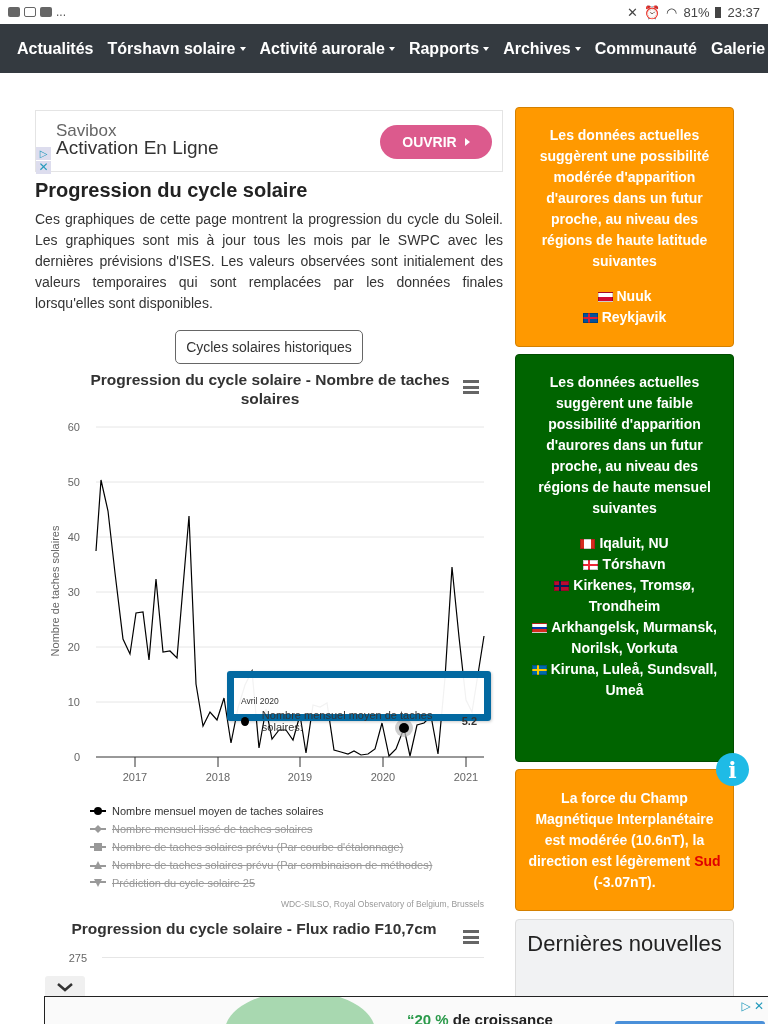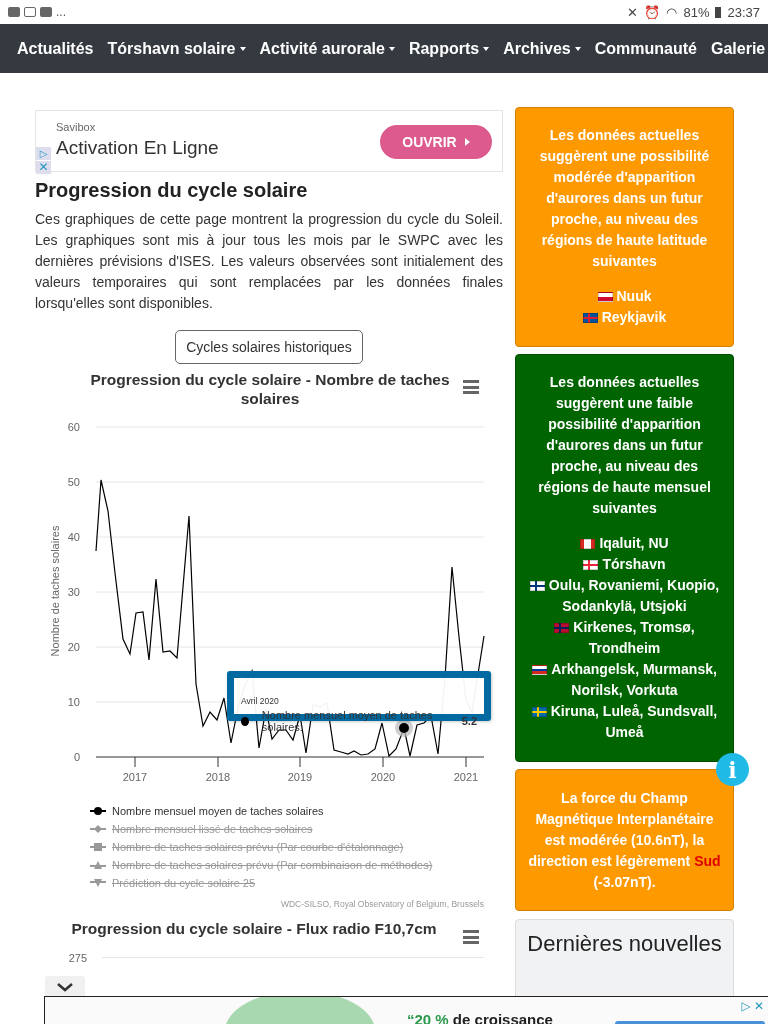--- a/index.html
+++ b/index.html
@@ -7,21 +7,21 @@
 .statusbar{height:24px;display:flex;align-items:center;justify-content:space-between;padding:0 8px;font-size:12px;color:#555}
 .sb-left{display:flex;gap:4px;align-items:center}
 .sb-ic{width:12px;height:10px;background:#666;border-radius:2px;display:inline-block}
 .sb-ic.m{background:none;border:1.5px solid #666;width:12px;height:10px}
 .sb-right{display:flex;gap:6px;align-items:center;font-size:13px;color:#444}
 .navbar{height:49px;background:#343a40;display:flex;align-items:center;padding:0 10px;gap:0}
 .nav-item{color:#fff;font-weight:bold;font-size:16px;padding:0 7px;white-space:nowrap;cursor:pointer}
 .caret{display:inline-block;width:0;height:0;border-left:3.5px solid transparent;border-right:3.5px solid transparent;border-top:4px solid #fff;margin-left:4px;vertical-align:middle}
 .main{position:absolute;left:35px;top:108px;width:468px}
 .ad{position:relative;height:62px;border:1px solid #e4e4e4;margin-top:2px}
-.ad-brand{position:absolute;left:20px;top:10px;font-size:11px;color:#666}
+.ad-brand{position:absolute;left:20px;top:10px;font-size:17px;color:#666}
 .ad-title{position:absolute;left:20px;top:26px;font-size:19px;color:#333}
 .ad-btn{position:absolute;right:10px;top:14px;width:112px;height:34px;border-radius:17px;background:#dc5a8d;color:#fff;font-size:14px;display:flex;align-items:center;justify-content:center;font-weight:bold;gap:8px}
 .ad-tri{width:0;height:0;border-top:4px solid transparent;border-bottom:4px solid transparent;border-left:5px solid #fff}
 .adchoice{position:absolute;left:0;top:36px;width:15px;height:13px;background:#dde;color:#29b;font-size:10px;line-height:13px;text-align:center}
 .adclose{position:absolute;left:0;top:50px;width:15px;height:13px;background:#dde;color:#29b;font-size:12px;line-height:13px;text-align:center}
 h1{font-size:20px;font-weight:bold;margin-top:7px;color:#222}
 .intro{font-size:14px;line-height:21px;color:#333;text-align:justify;margin-top:7px}
 .hist-btn{display:block;margin:16px auto 0;border:1px solid #666;border-radius:5px;background:#fff;font-size:14px;padding:8px 10px;color:#333;font-family:"Liberation Sans",sans-serif}
 .chart-title{position:absolute;left:0;width:460px;text-align:center;font-size:15.5px;font-weight:bold;color:#333;line-height:19px}
 .burger{position:absolute;width:16px;height:14px;display:flex;flex-direction:column;justify-content:space-between}
@@ -213,21 +213,20 @@
     <div><span class="flag" style="background:linear-gradient(#fff 50%,#d00c33 50%)"></span><span>Nuuk</span></div>
     <div><span class="flag" style="background:linear-gradient(90deg,transparent 30%,#dc1e35 30%,#dc1e35 45%,transparent 45%),linear-gradient(transparent 40%,#dc1e35 40%,#dc1e35 60%,transparent 60%),#02529c"></span><span>Reykjavik</span></div>
   </div>
 </div>
 
 <div class="card green" style="top:354px;height:408px">
   <div>Les données actuelles suggèrent une faible possibilité d'apparition d'aurores dans un futur proche, au niveau des régions de haute mensuel suivantes</div>
   <div style="margin-top:14px">
     <div><span class="flag" style="background:linear-gradient(90deg,#d52b1e 25%,#fff 25%,#fff 75%,#d52b1e 75%)"></span><span>Iqaluit, NU</span></div>
     <div><span class="flag" style="background:linear-gradient(90deg,transparent 30%,#ed2939 30%,#ed2939 45%,transparent 45%),linear-gradient(transparent 40%,#ed2939 40%,#ed2939 60%,transparent 60%),#fff"></span><span>Tórshavn</span></div>
-    <div><span class="flag" style="background:linear-gradient(90deg,transparent 30%,#003580 30%,#003580 45%,transparent 45%),linear-gradient(transparent 40%,#003580 40%,#003580 60%,transparent 60%),#fff"></span><span>Oulu, Rovaniemi, Kuopio, Sodankylä, Utsjoki</span></div>
     <div><span class="flag" style="background:linear-gradient(90deg,transparent 30%,#00205b 30%,#00205b 45%,transparent 45%),linear-gradient(transparent 40%,#00205b 40%,#00205b 60%,transparent 60%),#ba0c2f"></span><span>Kirkenes, Tromsø, Trondheim</span></div>
     <div><span class="flag" style="background:linear-gradient(#fff 33%,#0039a6 33%,#0039a6 66%,#d52b1e 66%)"></span><span>Arkhangelsk, Murmansk, Norilsk, Vorkuta</span></div>
     <div><span class="flag" style="background:linear-gradient(90deg,transparent 30%,#fecc00 30%,#fecc00 45%,transparent 45%),linear-gradient(transparent 40%,#fecc00 40%,#fecc00 60%,transparent 60%),#006aa7"></span><span>Kiruna, Luleå, Sundsvall, Umeå</span></div>
   </div>
 </div>
 
 <div class="card orange" style="top:769px;height:142px;padding-top:18px">
   <span>La force du Champ Magnétique Interplanétaire est modérée (10.6nT), la direction est légèrement </span><span class="sud">Sud</span><span> (-3.07nT).</span>
 </div>
 

